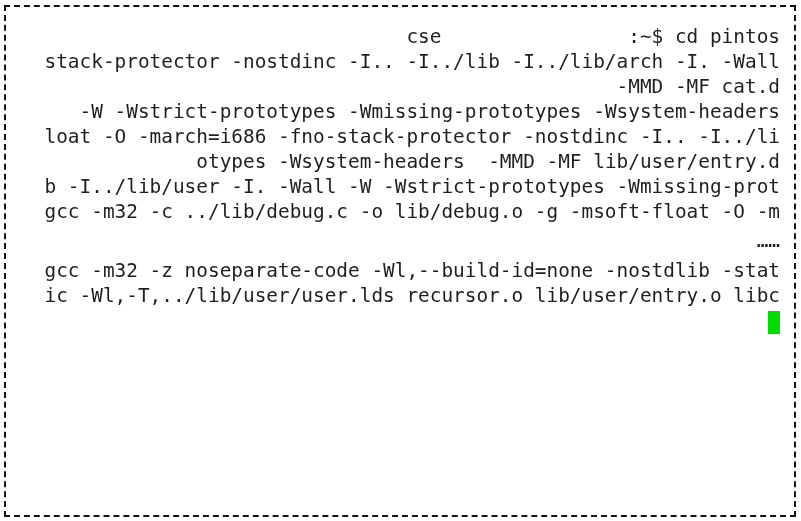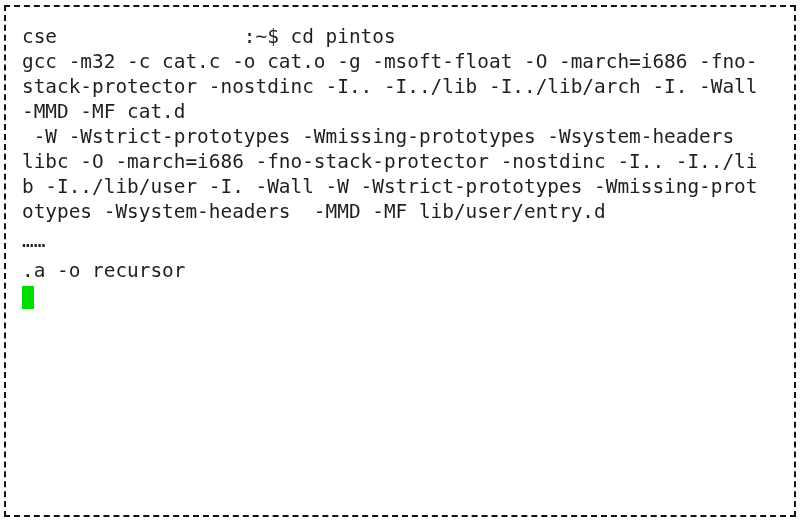--- a/index.html
+++ b/index.html
@@ -28,20 +28,21 @@
     padding: 17px 14px 10px 16px;
   }
   .line {
     font-family: "DejaVu Sans Mono", monospace;
     font-size: 19.4px;
     line-height: 25px;
     height: 25px;
     white-space: pre;
     color: var(--text-color, #1f1f1f);
     letter-spacing: 0;
+    text-align: right;
   }
   .line.ellipsis {
     margin-top: 4px;
     margin-bottom: 5px;
   }
   .cursor {
     display: inline-block;
     width: 12px;
     height: 23px;
     background: var(--cursor-color, #00dd00);
@@ -49,24 +50,25 @@
     margin-bottom: -2px;
   }
 </style>
 </head>
 <body>
 
 <div class="terminal-frame">
   <div class="terminal-content">
 
     <div class="line">cse                :~$ cd pintos</div>
-      <div class="line">gcc -m32 -c cat.c -o cat.o -g -msoft-float -O -march=i686 -fno-</div>
       <div class="line">stack-protector -nostdinc -I.. -I../lib -I../lib/arch -I. -Wall</div>
       <div class="line">-MMD -MF cat.d</div>
       <div class="line"> -W -Wstrict-prototypes -Wmissing-prototypes -Wsystem-headers</div>
-      <div class="line">libc -O -march=i686 -fno-stack-protector -nostdinc -I.. -I../li</div>
+      <div class="line">loat -O -march=i686 -fno-stack-protector -nostdinc -I.. -I../li</div>
+      <div class="line">otypes -Wsystem-headers  -MMD -MF lib/user/entry.d</div>
       <div class="line">b -I../lib/user -I. -Wall -W -Wstrict-prototypes -Wmissing-prot</div>
-      <div class="line">otypes -Wsystem-headers  -MMD -MF lib/user/entry.d</div>
+      <div class="line">gcc -m32 -c ../lib/debug.c -o lib/debug.o -g -msoft-float -O -m</div>
       <div class="line ellipsis">……</div>
-      <div class="line">.a -o recursor</div>
+      <div class="line">gcc -m32 -z noseparate-code -Wl,--build-id=none -nostdlib -stat</div>
+      <div class="line">ic -Wl,-T,../lib/user/user.lds recursor.o lib/user/entry.o libc</div>
       <div class="line"><span class="cursor"></span></div>
   </div>
 </div>
 
 </body></html>

